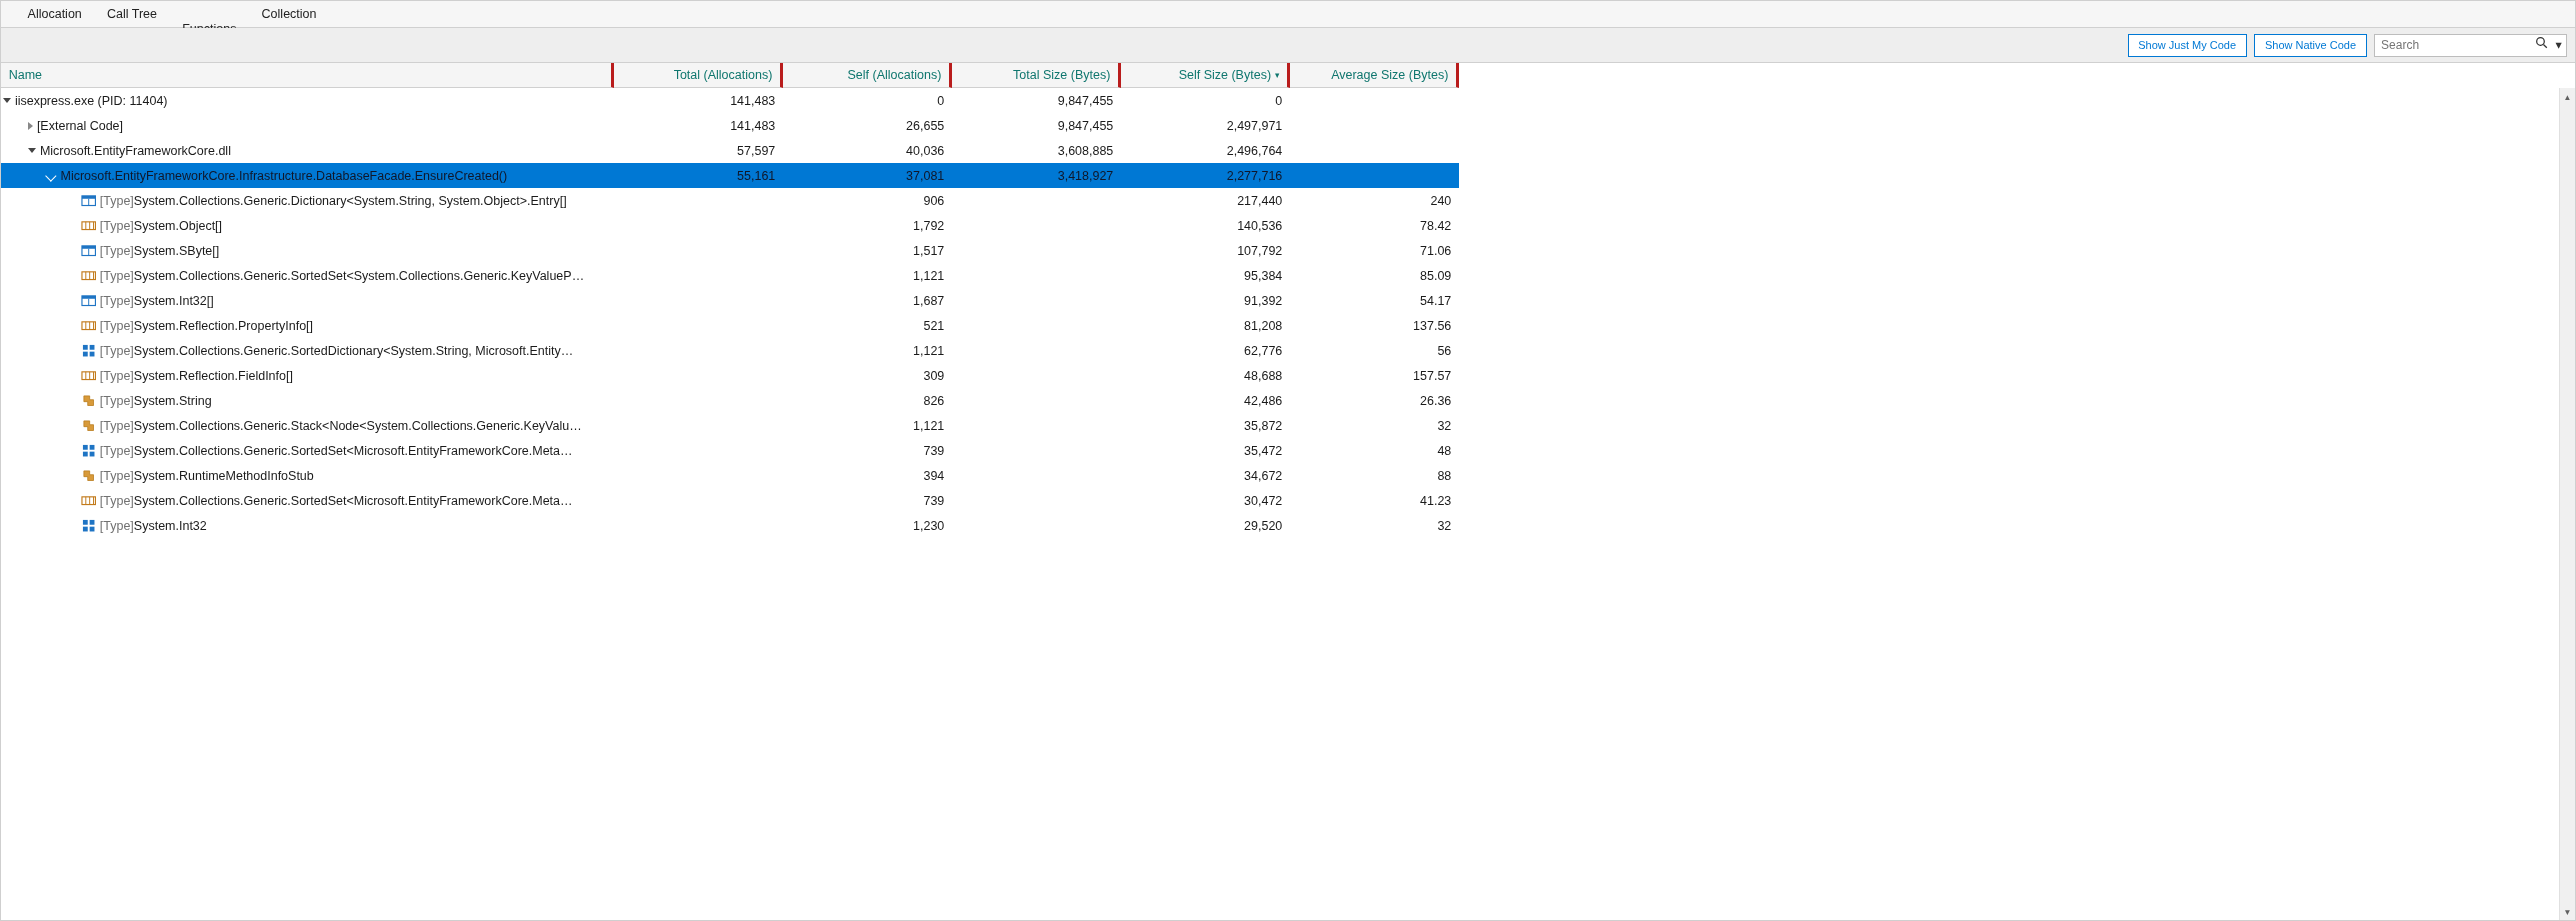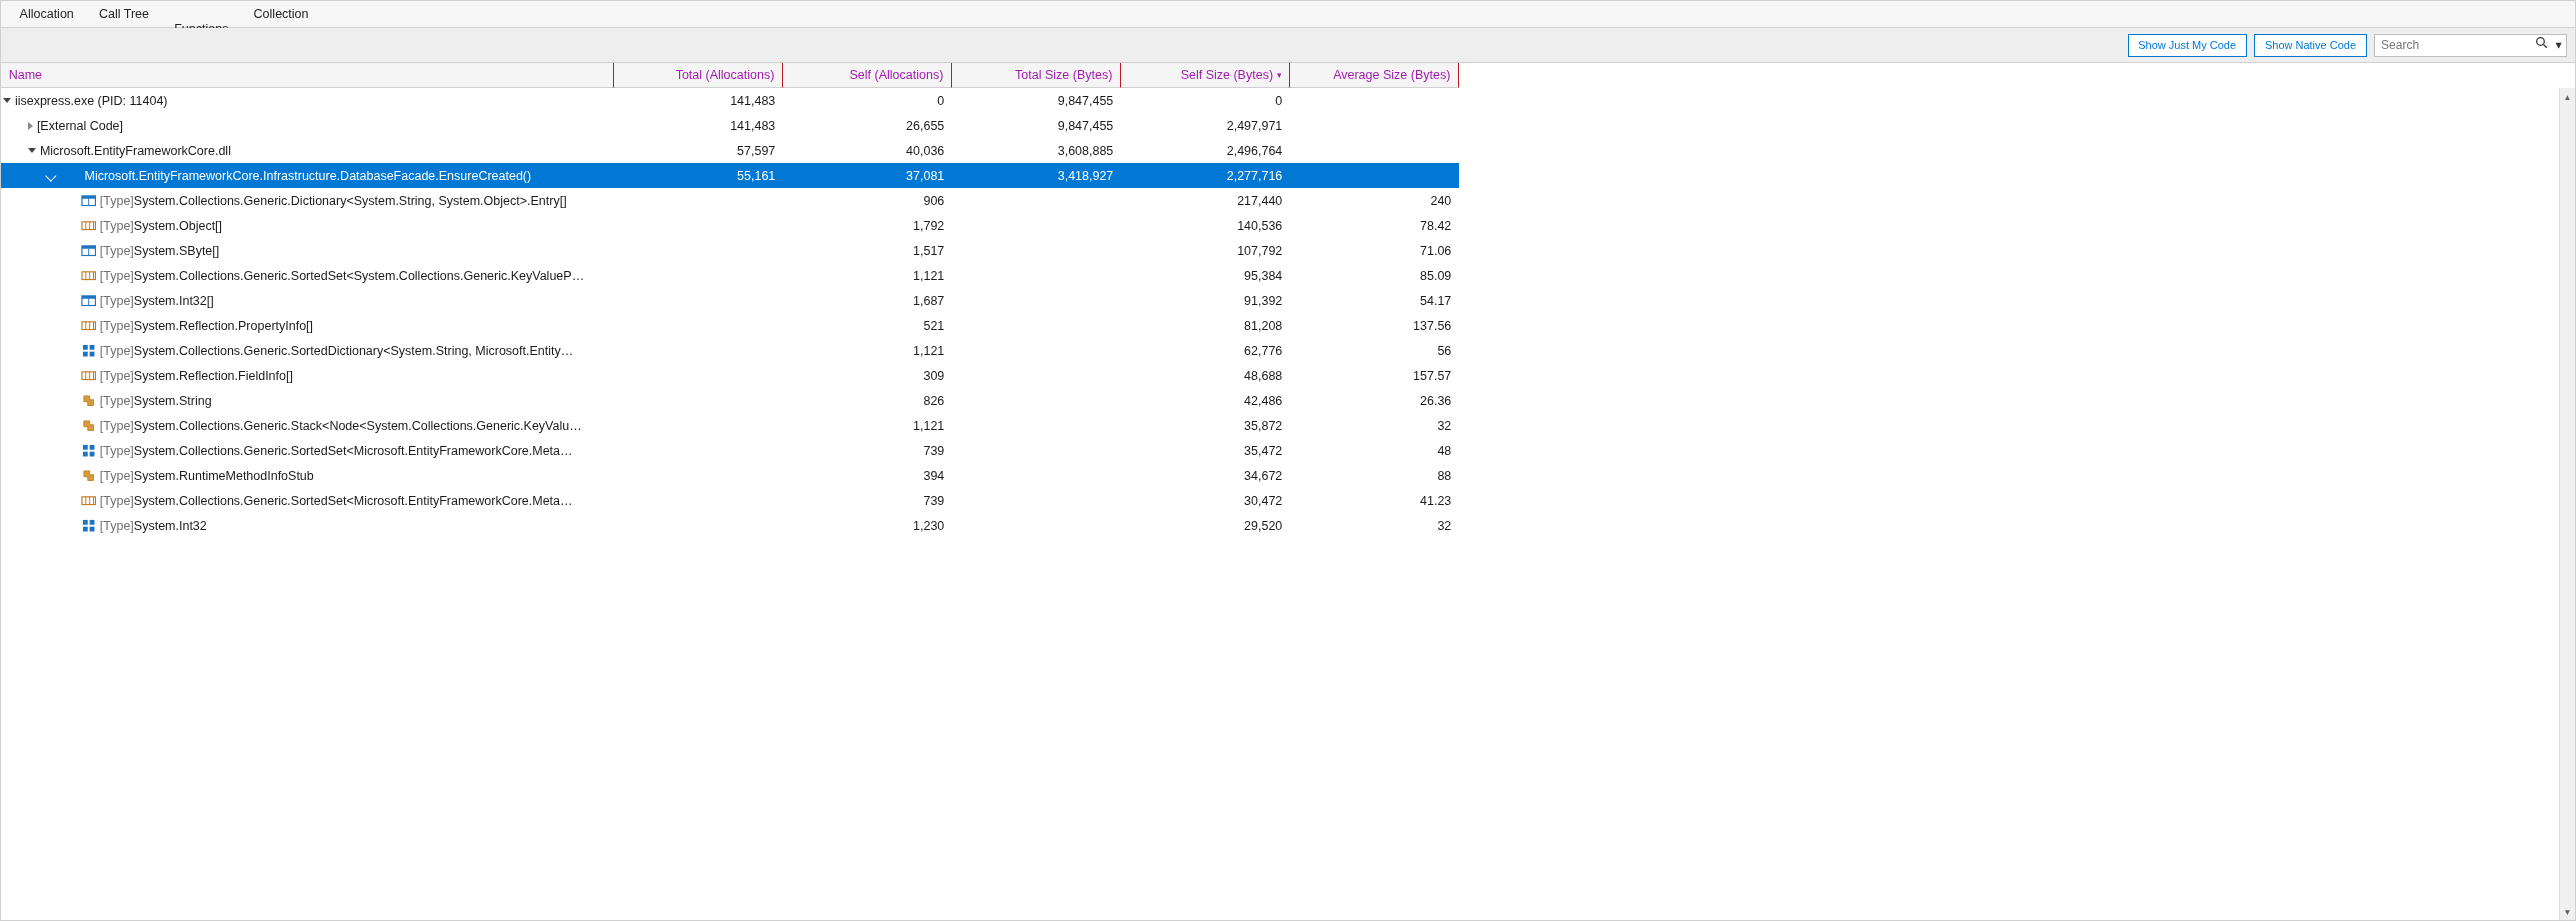--- a/index.html
+++ b/index.html
@@ -1,41 +1,41 @@
 <!DOCTYPE html>
 <html><head>
 <meta charset="utf-8">
 <style>
   * { box-sizing: border-box; margin: 0; padding: 0; }
   html, body { width: 100%; height: 100%; font-family: "Segoe UI", Arial, sans-serif; font-size: 12.5px; background: #fff; color: #1b1b1b; }
   .root { display: flex; flex-direction: column; height: 100%; border: 1px solid #cfcfcf; }
   
-  .tabbar { display: flex; align-items: stretch; height: 27px; background: #f6f6f6; border-bottom: 1px solid #d0d0d0; padding: 0 6px; }
+  .tabbar { display: flex; align-items: stretch; height: 27px; background: #f6f6f6; border-bottom: 1px solid #d0d0d0; padding: 0 14px; }
   .tab { padding: 0 11.6px; display: flex; align-items: center; cursor: pointer; color: #222; border: 1px solid transparent; }
   .tab.active { background: #e8e8e8; border: 1px solid #cfcfcf; border-bottom-color: #e8e8e8; margin-top: 27px; }
   
   .toolbar { display: flex; align-items: center; justify-content: flex-end; height: 35px; background: #eeeeee; border-bottom: 1px solid #d0d0d0; padding: 0 7.7px; gap: 7.7px; }
   .btn { height: 23px; padding: 0 9.6px; background: #fff; border: 1px solid #0078d4; color: #0078d4; cursor: pointer; font-size: 11px; }
   .searchwrap { position: relative; }
   .search { height: 23px; width: 193px; border: 1px solid #bdbdbd; padding: 0 39px 0 5.8px; font-size: 12px; }
   .searchicon { position: absolute; right: 19px; top: 2.9px; font-size: 13.5px; pointer-events: none; color: #333; }
   .searchdrop { position: absolute; right: 1.9px; top: 1.9px; width: 13.5px; height: 19px; display:flex; align-items:center; justify-content:center; color:#333; cursor:pointer; }
   
   .gridwrap { position: relative; flex: 1; overflow: hidden; }
   .grid { display: grid; grid-template-columns: 613px 169px 169px 169px 169px 169px; }
-  .hdr { background: #f5f5f5; border-bottom: 1px solid #d0d0d0; border-right: 1px solid #b91c1c; padding: 3.9px 7.7px; font-size: 12.5px; color: #a21caf; display:flex; align-items:center; height: 25px; }
+  .hdr { background: #f5f5f5; border-bottom: 1px solid #d0d0d0; border-right: 3px solid #b91c1c; padding: 3.9px 7.7px; font-size: 12.5px; color: #0f766e; display:flex; align-items:center; height: 25px; }
   .hdr.name { justify-content: flex-start; }
   .hdr.num { justify-content: flex-end; }
   .sortind { margin-left: 3.9px; font-size: 8.7px; }
   
   .row { display: contents; }
   .cell { border-bottom: 0; padding: 2.9px 7.7px; height: 25px; display:flex; align-items:center; overflow:hidden; white-space:nowrap; }
   .cell.num { justify-content: flex-end; }
   .cell.name { justify-content: flex-start; }
-  .row.selected .cell { background: #0078d4; color: #ffffff; gap: 24px; }
+  .row.selected .cell { background: #0078d4; color: #0f172a; }
   .row.selected .tw { border-color: #fff !important; }
   .tw { display:inline-block; width:0; height:0; margin-right:3.9px; }
   .tw.open { border-left:4.8px solid transparent; border-right:4.8px solid transparent; border-top:5.8px solid #444; }
   .tw.closed { border-top:4.8px solid transparent; border-bottom:4.8px solid transparent; border-left:5.8px solid #888; }
   .tw.openout { width:7.7px; height:7.7px; border:1px solid #fff; transform: rotate(45deg); border-left:none; border-top:none; margin-right:5.8px; }
   .indent0 { padding-left: 2px; }
   .indent1 { padding-left: 27px; }
   .indent2 { padding-left: 46px; }
   .indent3 { padding-left: 66px; }
   .typeicon { display:inline-flex; width:15.4px; height:15.4px; margin-right:3.9px; align-items:center; justify-content:center; }

